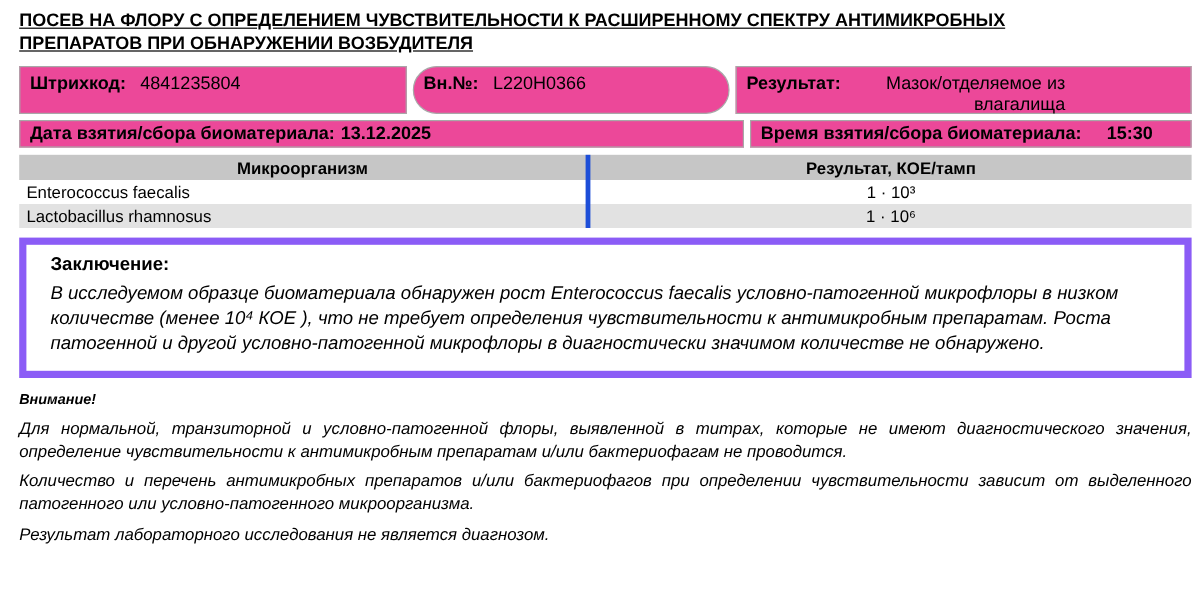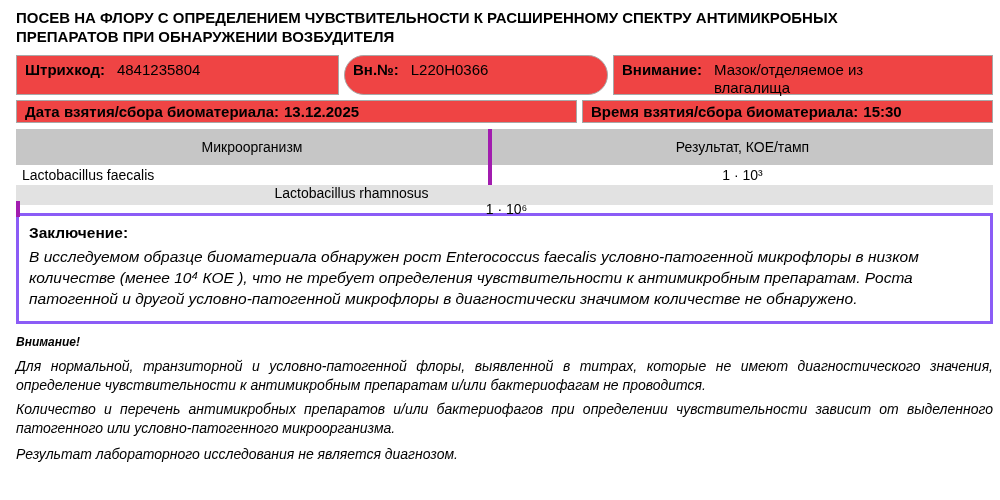--- a/index.html
+++ b/index.html
@@ -18,60 +18,62 @@
     overflow: hidden;
   }
   .page { padding: 6px 7px 0 16px; }
 
   .title {
     font-size: 15px;
     font-weight: bold;
     line-height: 19px;
     max-width: 900px;
     margin: 2px 0 9px 0;
+    text-decoration: underline;
   }
 
   .row { display: flex; gap: 5px; }
   .ibox {
     border: 1px solid var(--box-border);
-    background: #ef4444;
+    background: #ec4899;
     padding: 5px 8px;
     font-size: 15px;
     display: flex;
     align-items: flex-start;
+    text-align: right;
   }
   .info-row .ibox { height: 40px; }
   .ibox .lbl { font-weight: bold; margin-right: 12px; white-space: nowrap; }
   .ibox .val { }
   .w-barcode { width: 323px; }
   .w-vn { width: 264px; border-radius: 20px; }
   .w-material { flex: 1; }
   .w-material .val { width: 175px; line-height: 18px; }
 
   .date-row { margin-top: 5px; }
   .date-row .ibox, .locus-row .ibox { padding: 2px 8px; height: 23px; align-items: center; }
-  .w-date { width: 561px; }
-  .w-time { flex: 1; }
+  .w-date { width: 604px; }
+  .w-time { flex: 1; gap: 16px; }
   .bold-field .lbl { margin-right: 5px; }
   .bold-field .val { font-weight: bold; }
   .locus-row { margin-top: 4px; }
   .w-locus { flex: 1; }
 
   .rtable { margin-top: 6px; font-size: 14px; }
   .trow { display: flex; align-items: center; height: 20px; }
-  .trow.thead { background: var(--table-header-bg); font-weight: normal; height: 36px; }
-  .trow.stripe { background: var(--table-stripe-bg); flex-direction: column; }
+  .trow.thead { background: var(--table-header-bg); font-weight: bold; height: 21px; }
+  .trow.stripe { background: var(--table-stripe-bg); }
   .c1 { width: 472px; padding-left: 6px; }
   .thead .c1 { text-align: center; padding-left: 0; }
-  .c2 { flex: 1; text-align: center; border-left: 4px solid #a21caf; align-self: stretch; display: flex; align-items: center; justify-content: center; }
+  .c2 { flex: 1; text-align: center; border-left: 4px solid #1d4ed8; align-self: stretch; display: flex; align-items: center; justify-content: center; }
 
   .conclusion {
     margin-top: 8px;
-    border: 3px solid #8b5cf6;
-    padding: 6px 10px 12px 10px;
+    border: 6px solid #8b5cf6;
+    padding: 6px 10px 12px 20px;
     font-size: 15.5px;
     line-height: 21px;
   }
   .conclusion h2 { font-size: 15.5px; margin: 0 0 3px 0; }
   .conclusion p { margin: 0; font-style: italic; }
   .conclusion p + p { margin-top: 21px; }
 
   .attention { margin-top: 9px; font-style: italic; font-size: 14px; line-height: 19px; padding-right: 0; }
   .attention h3 { font-size: 12px; margin: 0 0 5px 0; }
   .attention p { margin: 0 0 1px 0; }
@@ -88,21 +90,21 @@
   <div class="row info-row">
     <div class="ibox w-barcode">
       <span class="lbl">Штрихкод:</span>
       <span class="val">4841235804</span>
     </div>
     <div class="ibox w-vn">
       <span class="lbl">Вн.№:</span>
       <span class="val">L220H0366</span>
     </div>
     <div class="ibox w-material">
-      <span class="lbl">Внимание:</span>
+      <span class="lbl">Результат:</span>
       <span class="val">Мазок/отделяемое из влагалища</span>
     </div>
   </div>
 
   <div class="row date-row">
     <div class="ibox bold-field w-date">
       <span class="lbl">Дата взятия/сбора биоматериала:</span>
       <span class="val">13.12.2025</span>
     </div>
     <div class="ibox bold-field w-time">
@@ -111,21 +113,21 @@
     </div>
   </div>
 
 
   <div class="rtable">
     <div class="trow thead">
       <div class="c1">Микроорганизм</div>
       <div class="c2">Результат, КОЕ/тамп</div>
     </div>
     <div class="trow">
-      <div class="c1">Lactobacillus faecalis</div>
+      <div class="c1">Enterococcus faecalis</div>
       <div class="c2">1 · 10³</div>
     </div>
     <div class="trow stripe">
       <div class="c1">Lactobacillus rhamnosus</div>
       <div class="c2">1 · 10⁶</div>
     </div>
   </div>
 
   <div class="conclusion">
     <h2>Заключение:</h2>

